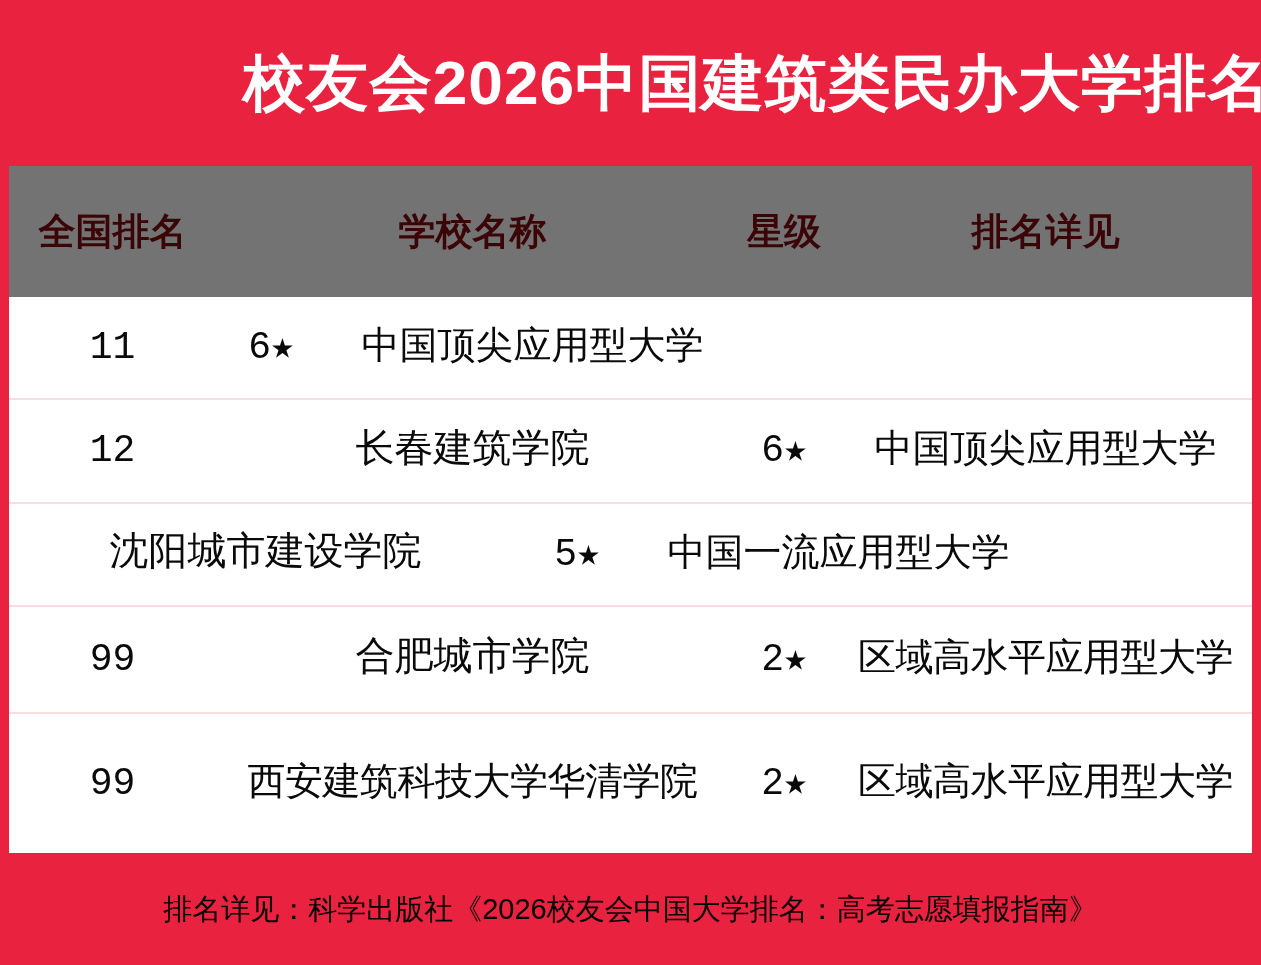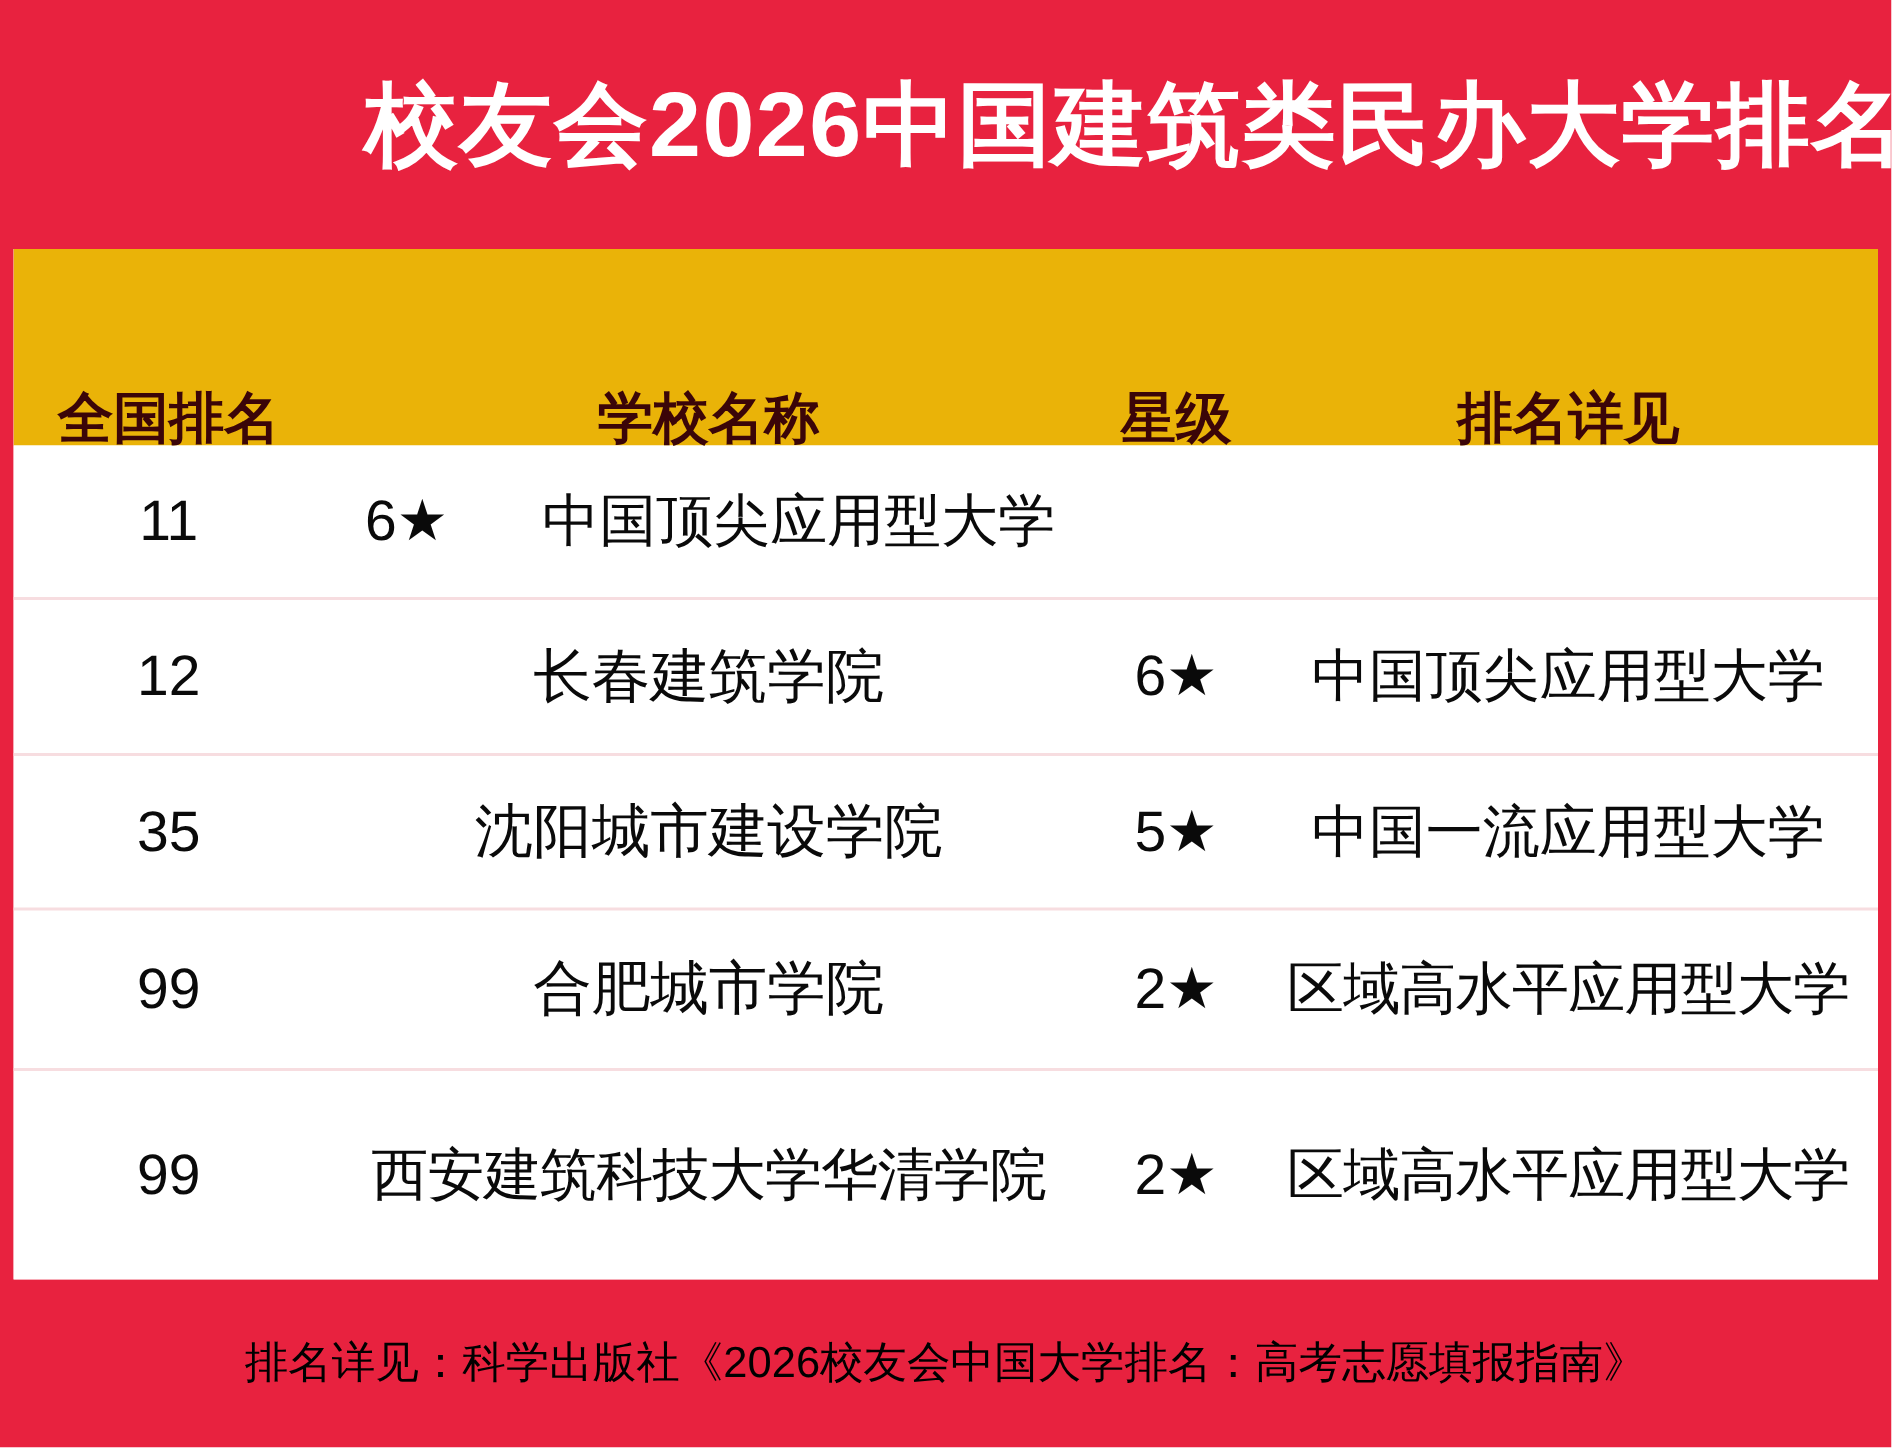--- a/index.html
+++ b/index.html
@@ -48,39 +48,40 @@
     left: 9px;
     top: 166px;
     width: 1243px;
     height: 687px;
     background: #FFFFFF;
     overflow: hidden;
   }
 
   .thead {
     height: 131px;
-    background: #eab308;
+    background: #737373;
     display: flex;
-    align-items: flex-end;
+    align-items: center;
   }
   .thead .cell {
     color: #3B0508;
     font-size: 37px;
     font-weight: bold;
     text-align: center;
     white-space: nowrap;
     line-height: 1;
   }
 
   .trow {
     display: flex;
     align-items: center;
     background: #FFFFFF;
     border-top: 2px solid #F7DDE0;
     box-sizing: border-box;
+    font-family: Liberation Mono, monospace;
   }
   .trow.first { border-top: none; }
   .trow .cell {
     color: #0A0A0A;
     font-size: 39px;
     font-weight: normal;
     text-align: center;
     white-space: nowrap;
     line-height: 1;
   }
@@ -151,21 +152,20 @@
     </div>
 
     <div class="trow r2">
       <div class="cell col-rank">12</div>
       <div class="cell col-name">长春建筑学院</div>
       <div class="cell col-star">6★</div>
       <div class="cell col-level">中国顶尖应用型大学</div>
     </div>
 
     <div class="trow r3">
-      <div class="cell col-rank">35</div>
       <div class="cell col-name">沈阳城市建设学院</div>
       <div class="cell col-star">5★</div>
       <div class="cell col-level">中国一流应用型大学</div>
     </div>
 
     <div class="trow r4 wide">
       <div class="cell col-rank">99</div>
       <div class="cell col-name">合肥城市学院</div>
       <div class="cell col-star">2★</div>
       <div class="cell col-level">区域高水平应用型大学</div>

